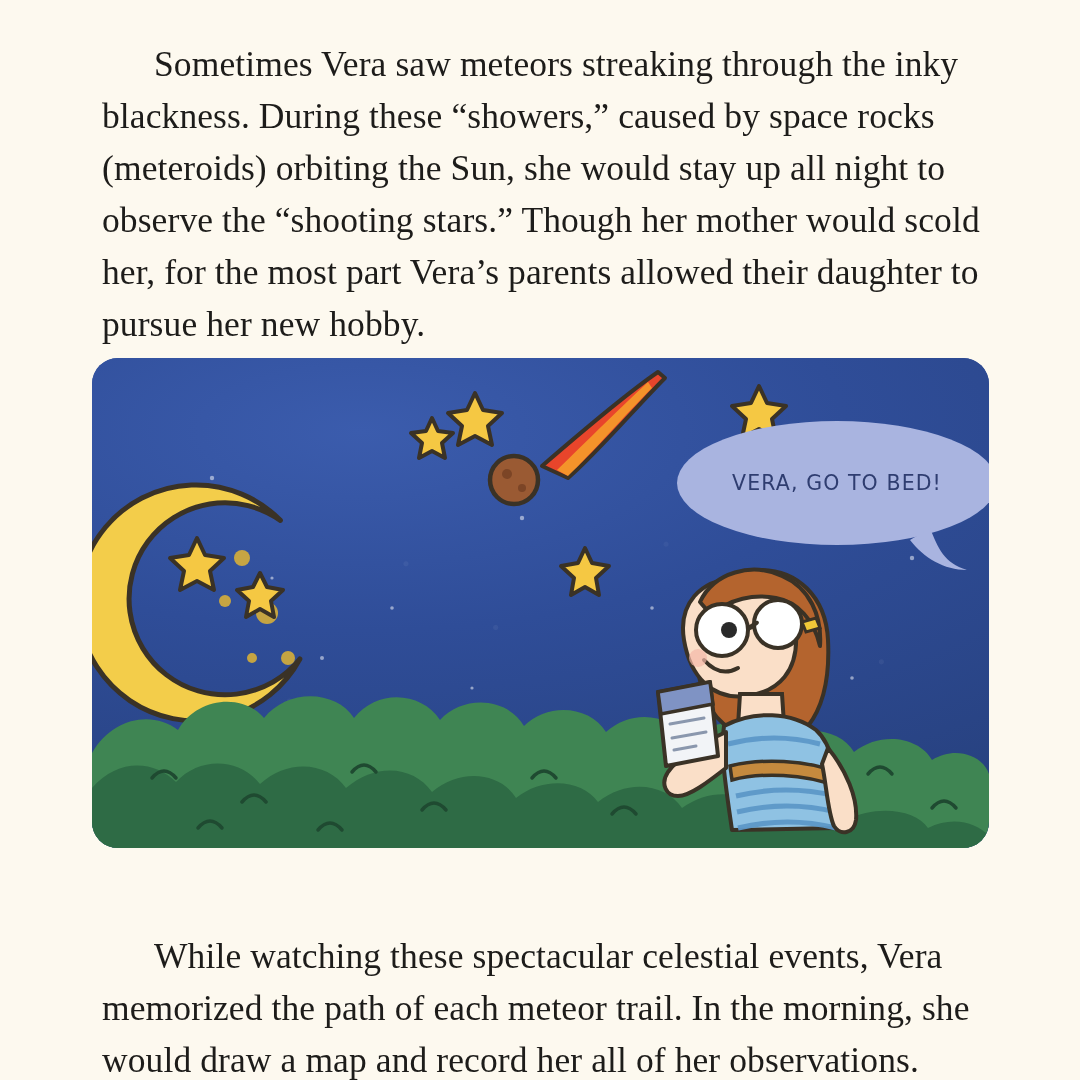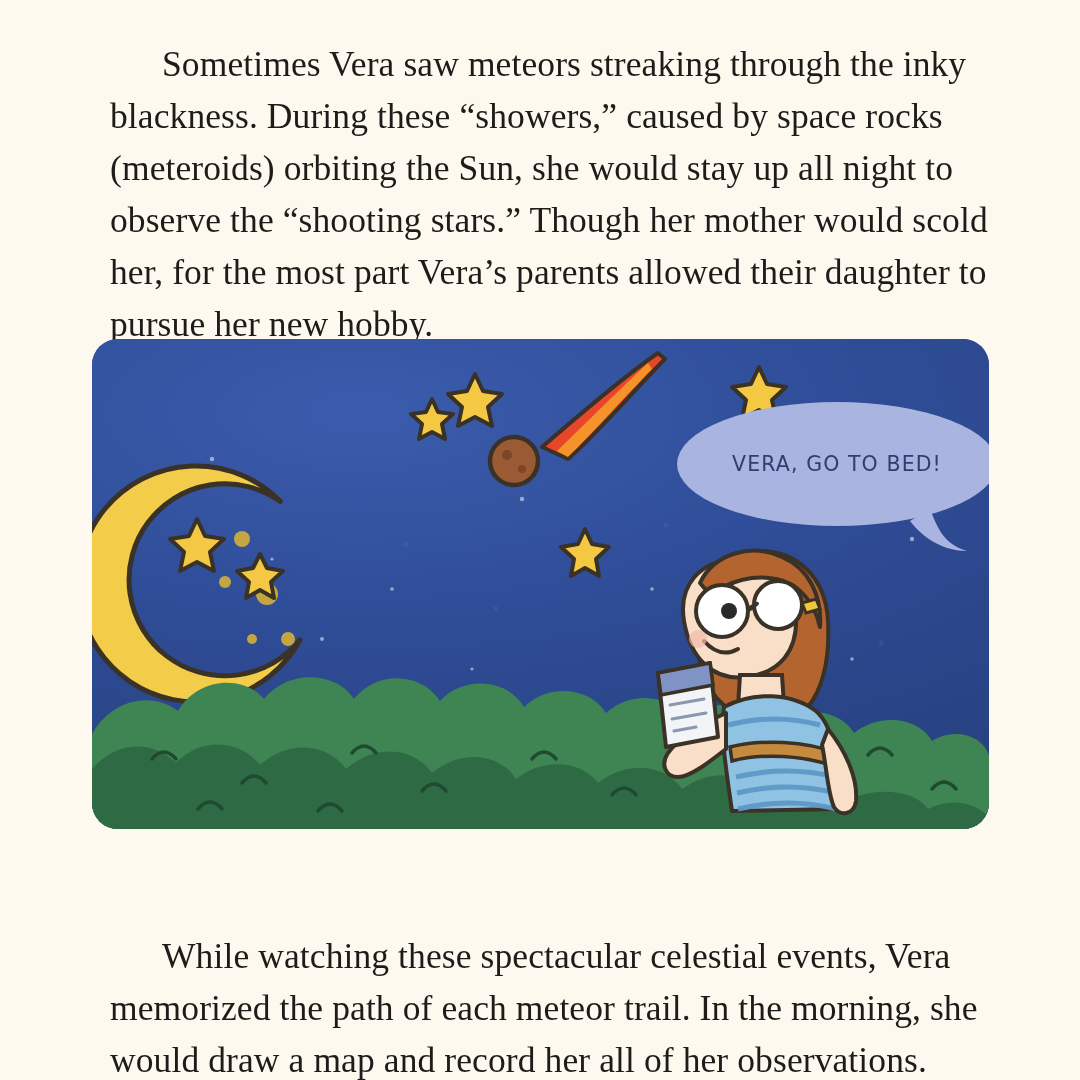--- a/index.html
+++ b/index.html
@@ -17,40 +17,40 @@
     position: relative;
     width: 1080px;
     height: 1080px;
     background: #fdf9ef;
     box-sizing: border-box;
   }
 
   
   .para {
     position: absolute;
-    left: 110px;
+    left: 102px;
     width: 890px;
     font-family: "Liberation Serif", serif;
     font-size: 35.5px;
     line-height: 52px;
     color: #1d1c1a;
     letter-spacing: 0.1px;
   }
   .para .indent {
     display: inline-block;
     width: 52px;
   }
   #para-top { top: 2px; }
   #para-bottom { top: 894px; }
 
   
   .illustration {
     position: absolute;
     left: 92px;
-    top: 339px;
+    top: 358px;
     width: 897px;
     height: 490px;
     text-decoration: underline;
   }
   .illo-inner {
     position: absolute;
     inset: 0;
     border-radius: 26px;
     overflow: hidden;
     background: #2e4c96;

